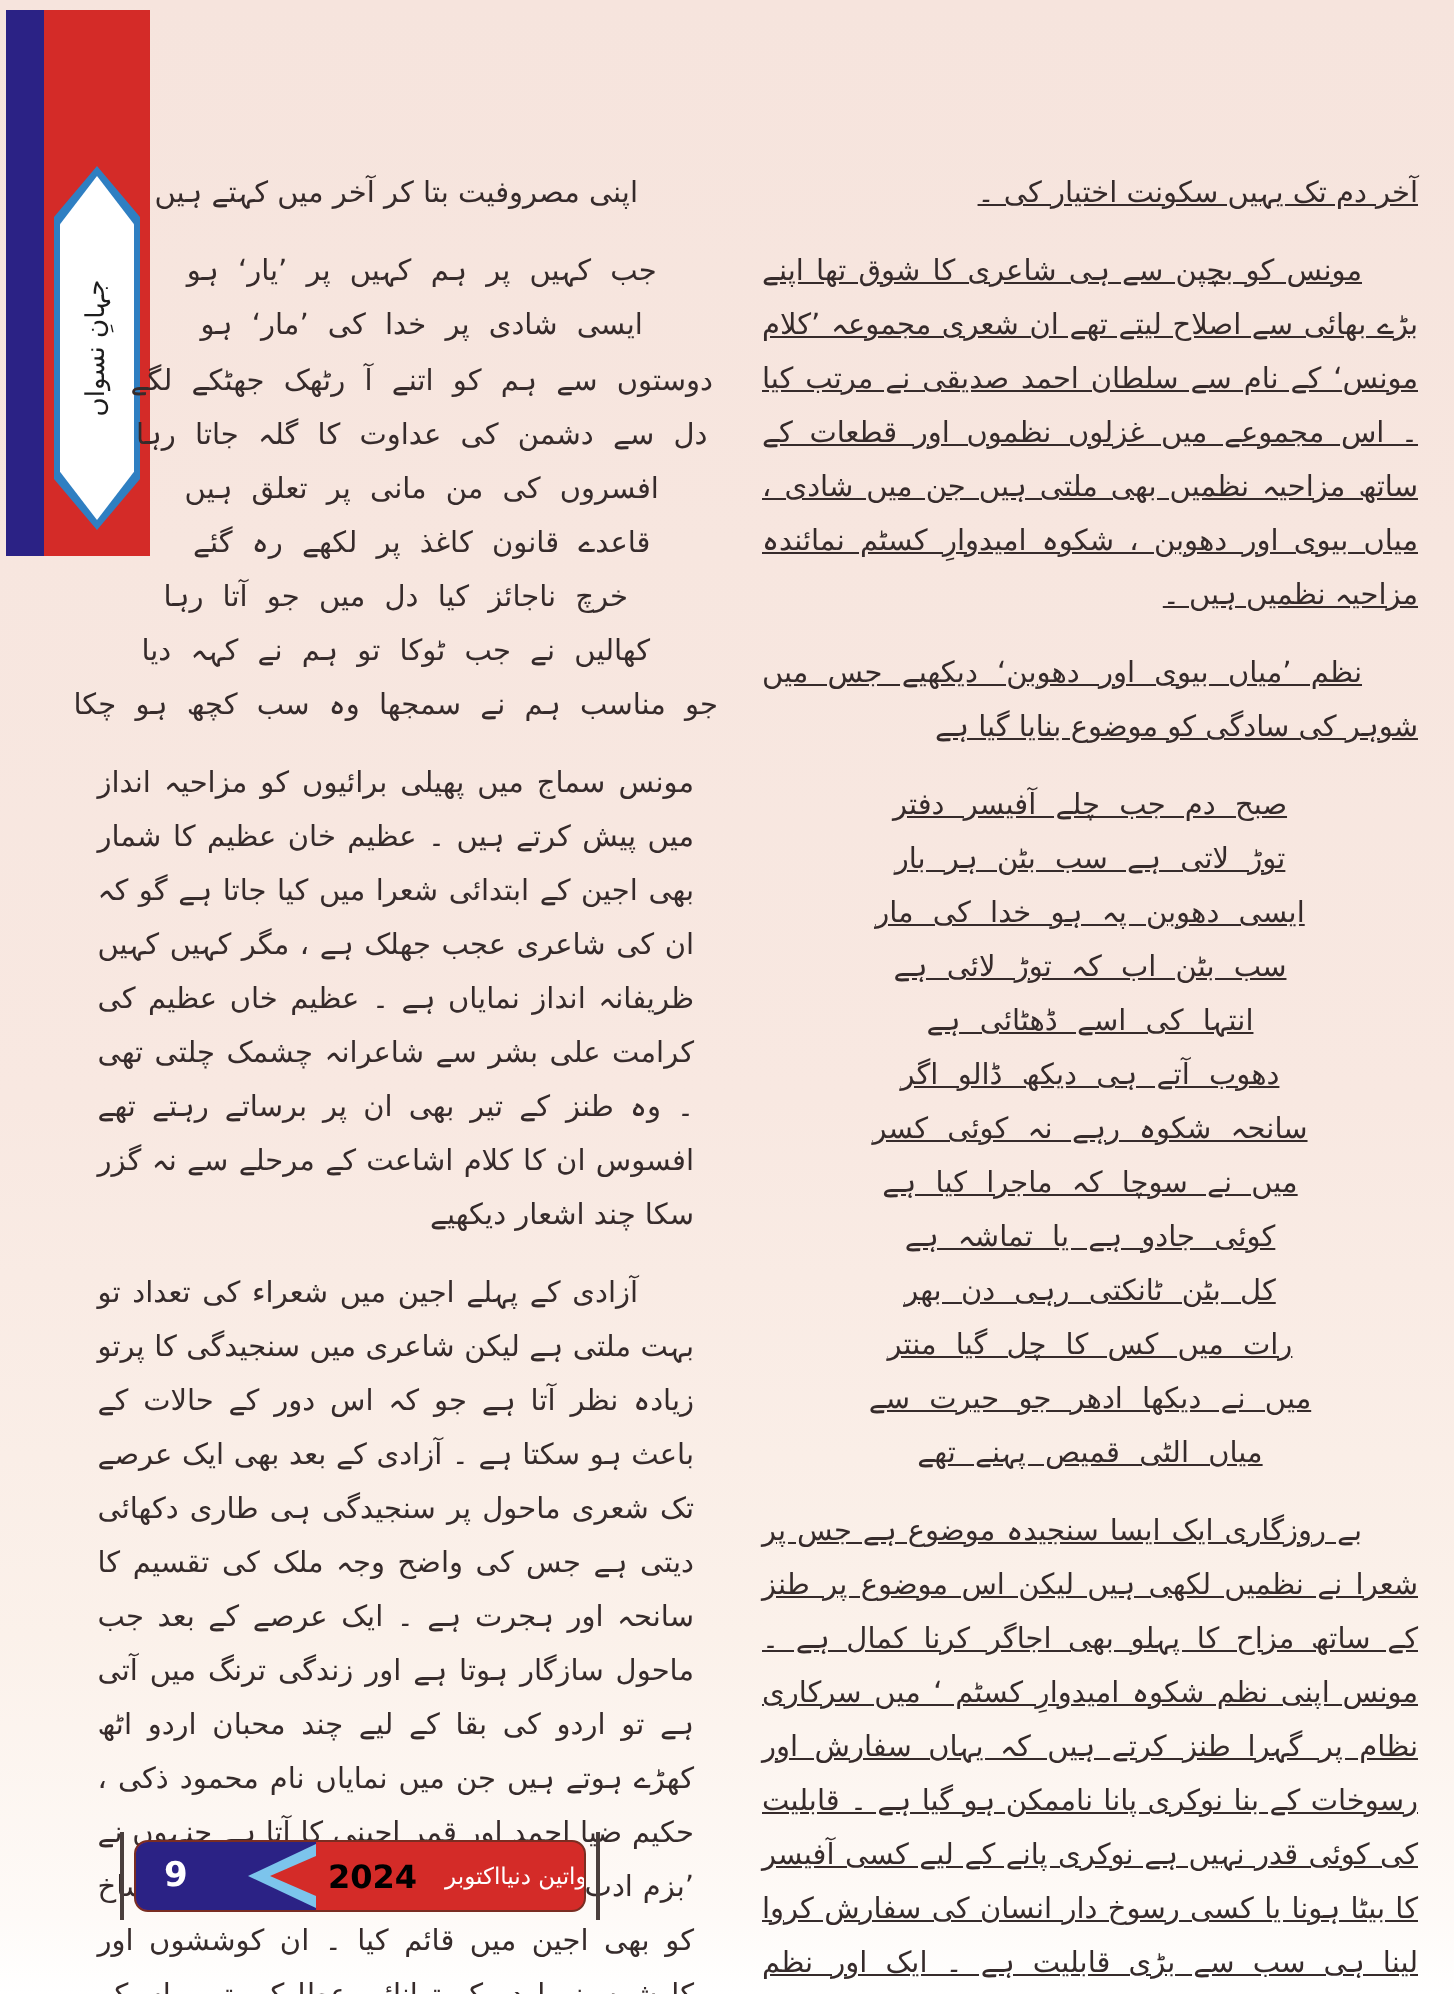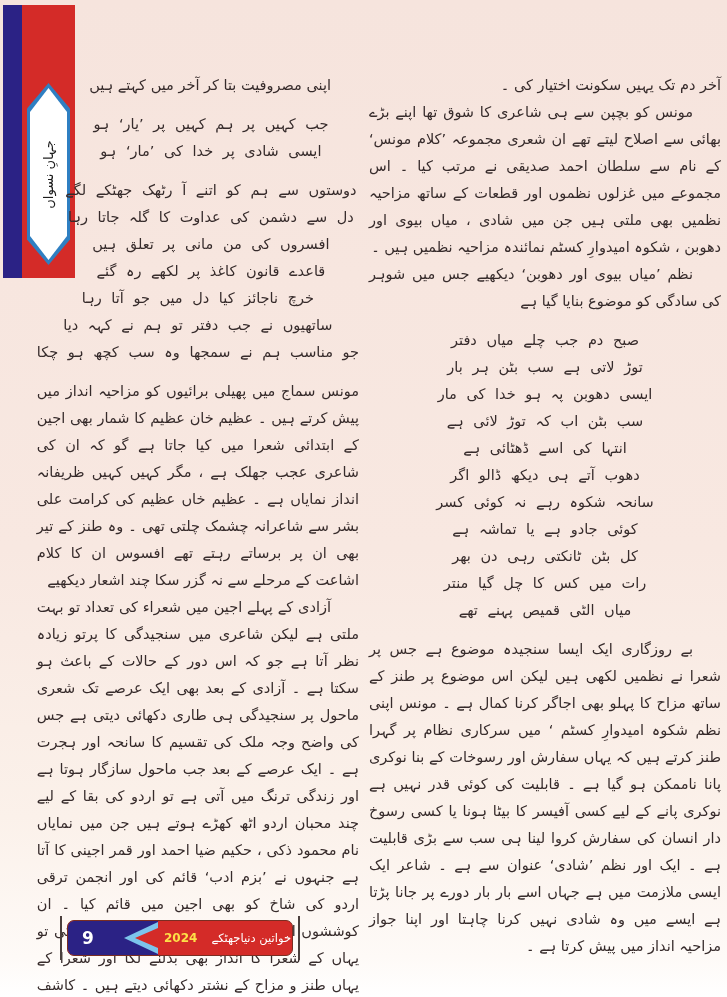--- a/index.html
+++ b/index.html
@@ -24,44 +24,44 @@
   .tab-label{
     transform:rotate(-90deg);white-space:nowrap;direction:rtl;
     font-size:13px;color:#1d1d1d;letter-spacing:1px;
   }
   
   .content{
     position:absolute;top:72px;left:60px;right:6px;bottom:80px;
     direction:rtl;display:flex;gap:10px;
   }
   .col{flex:1;font-size:14.5px;line-height:27px;text-align:justify;}
-  .col-right{flex:0 0 352px;}
+  .col-right{flex:0 0 352px;text-decoration:underline;}
   .col-left{flex:1;}
   .sidebar-shim{float:left;width:26px;height:212px;}
-  p.prose{margin:0;}
+  p.prose{margin:12px;}
   p.prose.indent{text-indent:28px;}
-  .verse{margin:12px 0;text-align:center;word-spacing:5px;}
+  .verse{margin:1px 0;text-align:center;word-spacing:5px;}
   .verse-line{white-space:nowrap;}
   
   .footer-wrap{position:absolute;left:60px;top:918px;width:240px;height:40px;}
   .banner-rule{position:absolute;top:-2px;width:2px;height:44px;background:#4a3f3d;}
   .banner-rule.left{left:0;}
   .banner-rule.right{right:0;}
   .banner{
     position:absolute;left:7px;right:7px;top:2px;height:34px;
     background:#d42b28;border:1px solid #7a2d22;border-radius:7px;
     display:flex;align-items:center;overflow:hidden;direction:ltr;
   }
   .banner-page{
     width:56px;height:100%;background:#2b2285;color:#fff;
     display:flex;align-items:center;font-weight:bold;font-size:17px;
     padding-left:14px;box-sizing:border-box;flex:0 0 auto;
   }
   .banner-chevron{flex:0 0 auto;height:100%;display:block;background:#2b2285;}
-  .banner-year{color:#fde047;font-weight:bold;font-size:12px;padding:0 10px 0 6px;flex:0 0 auto;}
+  .banner-year{color:#000000;font-weight:bold;font-size:16px;padding:0 10px 0 6px;flex:0 0 auto;}
   .banner-urdu{
     flex:1;direction:rtl;display:flex;justify-content:space-between;align-items:center;
     color:#fff;font-size:11.5px;padding:0 10px 0 4px;white-space:nowrap;
   }
 </style>
 </head>
 <body>
 
 <div class="navy-bar"></div>
 <div class="red-tab">
@@ -71,63 +71,65 @@
     </div>
   </div>
 </div>
 
 <div class="content">
   <div class="col col-right" id="col-right">
       <p class="prose">آخر دم تک یہیں سکونت اختیار کی ۔</p>
       <p class="prose indent">مونس کو بچپن سے ہی شاعری کا شوق تھا اپنے بڑے بھائی سے اصلاح لیتے تھے ان شعری مجموعہ ’کلام مونس‘ کے نام سے سلطان احمد صدیقی نے مرتب کیا ۔ اس مجموعے میں غزلوں نظموں اور قطعات کے ساتھ مزاحیہ نظمیں بھی ملتی ہیں جن میں شادی ، میاں بیوی اور دھوبن ، شکوہ امیدوارِ کسٹم نمائندہ مزاحیہ نظمیں ہیں ۔</p>
       <p class="prose indent">نظم ’میاں بیوی اور دھوبن‘ دیکھیے جس میں شوہر کی سادگی کو موضوع بنایا گیا ہے</p>
       <div class="verse">
-        <div class="verse-line">صبح دم جب چلے میاں دفتر</div>
+        <div class="verse-line">صبح دم جب چلے آفیسر دفتر</div>
         <div class="verse-line">توڑ لاتی ہے سب بٹن ہر بار</div>
         <div class="verse-line">ایسی دھوبن پہ ہو خدا کی مار</div>
         <div class="verse-line">سب بٹن اب کہ توڑ لائی ہے</div>
         <div class="verse-line">انتہا کی اسے ڈھٹائی ہے</div>
         <div class="verse-line">دھوب آتے ہی دیکھ ڈالو اگر</div>
         <div class="verse-line">سانحہ شکوہ رہے نہ کوئی کسر</div>
+        <div class="verse-line">میں نے سوچا کہ ماجرا کیا ہے</div>
         <div class="verse-line">کوئی جادو ہے یا تماشہ ہے</div>
         <div class="verse-line">کل بٹن ٹانکتی رہی دن بھر</div>
         <div class="verse-line">رات میں کس کا چل گیا منتر</div>
+        <div class="verse-line">میں نے دیکھا ادھر جو حیرت سے</div>
         <div class="verse-line">میاں الٹی قمیص پہنے تھے</div>
       </div>
       <p class="prose indent">بے روزگاری ایک ایسا سنجیدہ موضوع ہے جس پر شعرا نے نظمیں لکھی ہیں لیکن اس موضوع پر طنز کے ساتھ مزاح کا پہلو بھی اجاگر کرنا کمال ہے ۔ مونس اپنی نظم شکوہ امیدوارِ کسٹم ‘ میں سرکاری نظام پر گہرا طنز کرتے ہیں کہ یہاں سفارش اور رسوخات کے بنا نوکری پانا ناممکن ہو گیا ہے ۔ قابلیت کی کوئی قدر نہیں ہے نوکری پانے کے لیے کسی آفیسر کا بیٹا ہونا یا کسی رسوخ دار انسان کی سفارش کروا لینا ہی سب سے بڑی قابلیت ہے ۔ ایک اور نظم ’شادی‘ عنوان سے ہے ۔ شاعر ایک ایسی ملازمت میں ہے جہاں اسے بار بار دورے پر جانا پڑتا ہے ایسے میں وہ شادی نہیں کرنا چاہتا اور اپنا جواز مزاحیہ انداز میں پیش کرتا ہے ۔</p>
     </div>
   <div class="col col-left" id="col-left">
     <div class="sidebar-shim"></div>
   <p class="prose indent">اپنی مصروفیت بتا کر آخر میں کہتے ہیں</p>
       <div class="verse">
         <div class="verse-line">جب کہیں پر ہم کہیں پر ’یار‘ ہو</div>
         <div class="verse-line">ایسی شادی پر خدا کی ’مار‘ ہو</div>
       </div>
       <div class="verse">
         <div class="verse-line">دوستوں سے ہم کو اتنے آ رٹھک جھٹکے لگے</div>
         <div class="verse-line">دل سے دشمن کی عداوت کا گلہ جاتا رہا</div>
         <div class="verse-line">افسروں کی من مانی پر تعلق ہیں</div>
         <div class="verse-line">قاعدے قانون کاغذ پر لکھے رہ گئے</div>
         <div class="verse-line">خرچ ناجائز کیا دل میں جو آتا رہا</div>
-        <div class="verse-line">ساتھیوں نے جب دفتر تو ہم نے کہہ دیا</div>
+        <div class="verse-line">کھالیں نے جب ٹوکا تو ہم نے کہہ دیا</div>
         <div class="verse-line">جو مناسب ہم نے سمجھا وہ سب کچھ ہو چکا</div>
       </div>
       <p class="prose">مونس سماج میں پھیلی برائیوں کو مزاحیہ انداز میں پیش کرتے ہیں ۔ عظیم خان عظیم کا شمار بھی اجین کے ابتدائی شعرا میں کیا جاتا ہے گو کہ ان کی شاعری عجب جھلک ہے ، مگر کہیں کہیں ظریفانہ انداز نمایاں ہے ۔ عظیم خاں عظیم کی کرامت علی بشر سے شاعرانہ چشمک چلتی تھی ۔ وہ طنز کے تیر بھی ان پر برساتے رہتے تھے افسوس ان کا کلام اشاعت کے مرحلے سے نہ گزر سکا چند اشعار دیکھیے</p>
       <p class="prose indent">آزادی کے پہلے اجین میں شعراء کی تعداد تو بہت ملتی ہے لیکن شاعری میں سنجیدگی کا پرتو زیادہ نظر آتا ہے جو کہ اس دور کے حالات کے باعث ہو سکتا ہے ۔ آزادی کے بعد بھی ایک عرصے تک شعری ماحول پر سنجیدگی ہی طاری دکھائی دیتی ہے جس کی واضح وجہ ملک کی تقسیم کا سانحہ اور ہجرت ہے ۔ ایک عرصے کے بعد جب ماحول سازگار ہوتا ہے اور زندگی ترنگ میں آتی ہے تو اردو کی بقا کے لیے چند محبان اردو اٹھ کھڑے ہوتے ہیں جن میں نمایاں نام محمود ذکی ، حکیم ضیا احمد اور قمر اجینی کا آتا ہے جنہوں نے ’بزم ادب‘ قائم کی اور انجمن ترقی اردو کی شاخ کو بھی اجین میں قائم کیا ۔ ان کوششوں اور کاوشوں نے اردو کو توانائی عطا کی تو یہاں کے شعرا کا انداز بھی بدلنے لگا اور شعرا کے یہاں طنز و مزاح کے نشتر دکھائی دیتے ہیں ۔ کاشف الہاشمی ، رحیم بخش رحیم ، راہی عنایتی ، اعجاز شمس ، پروفیسر صادق ، پروفیسر شفیق اللہ ، احمد کمال پروازی ، سحر اندوری ، رشید امکان ، سحر اجینی وغیرہ ۔ ان شعرا میں رشید امکان اور پروفیسر صادق سرفہرست ہیں ۔</p>
     </div>
 </div>
 
 <div class="footer-wrap">
   <div class="banner-rule left"></div>
   <div class="banner-rule right"></div>
   <div class="banner">
     <div class="banner-page">9</div>
     <svg class="banner-chevron" width="34" height="32" viewBox="0 0 34 32">
       <polygon points="34,0 0,16 34,32" fill="#7cc4ec"></polygon>
       <polygon points="34,6 11,16 34,26" fill="#d42b28"></polygon>
     </svg>
     <span class="banner-year">2024</span>
     <span class="banner-urdu">
       <span>ماہنامہ خواتین دنیا</span>
-      <span>جھٹکے</span>
+      <span>اکتوبر</span>
     </span>
   </div>
 </div>
 
 </body></html>

